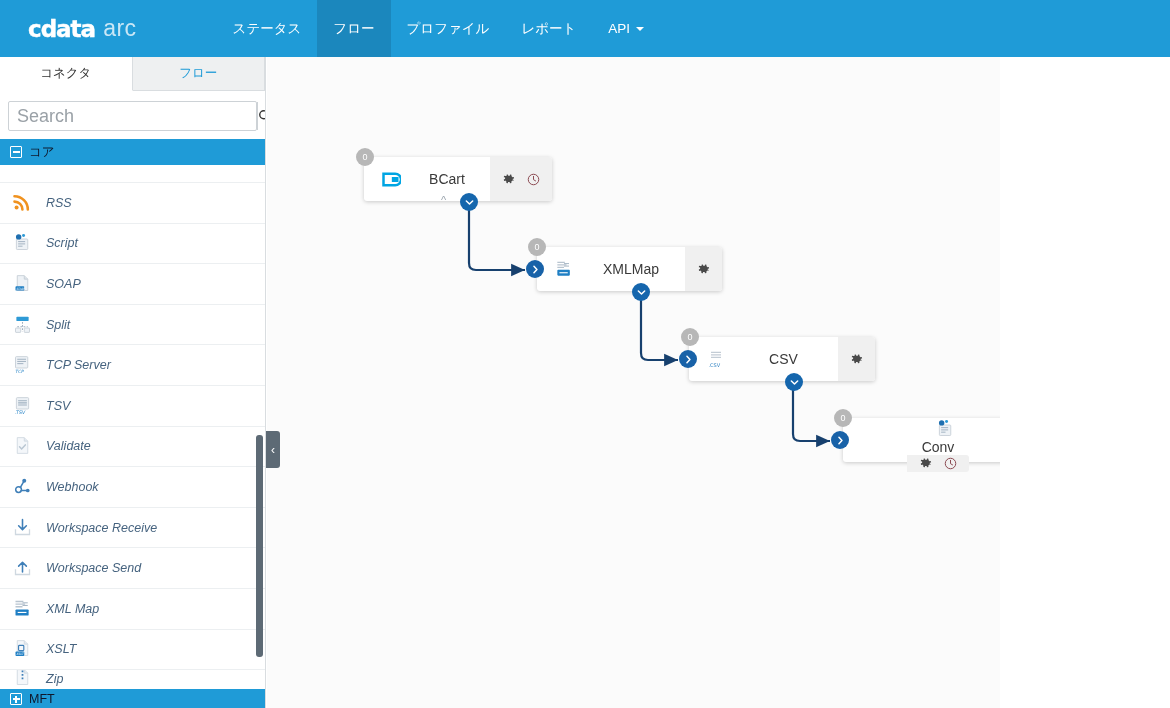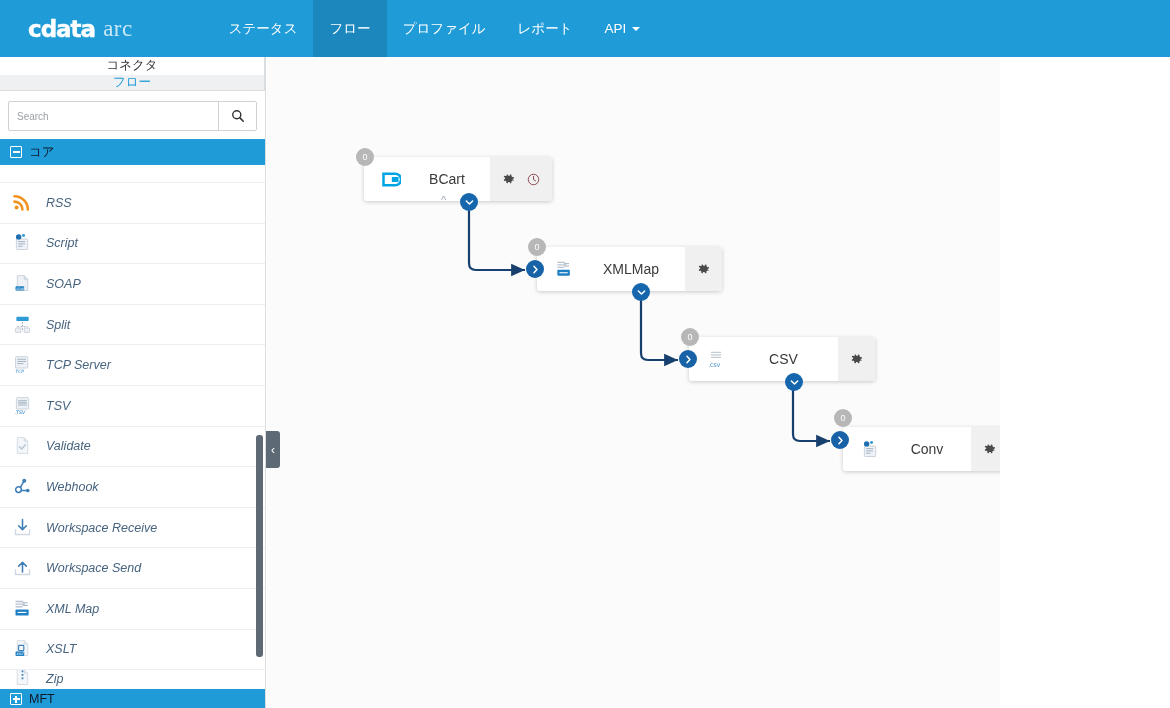--- a/index.html
+++ b/index.html
@@ -21,21 +21,21 @@
     padding-left: 28px; padding-right: 18px;
     letter-spacing: .5px;
   }
   .brand-c {
     font-family: "DejaVu Sans", sans-serif;
     font-weight: 700; font-size: 23px; color: #ffffff;
     letter-spacing: -1px;
     -webkit-text-stroke: 0.4px #ffffff;
   }
   .brand-arc {
-    font-family: Liberation Serif, serif;
+    font-family: Liberation Sans, sans-serif;
     font-size: 23px; color: #c9e7f6; margin-left: 8px; font-weight: 400;
   }
   .nav-items { display: flex; align-items: stretch; margin-left: 62px; text-align: right; }
   .nav-item {
     display: flex; align-items: center; padding: 0 16px;
     color: #ffffff; font-size: 13.5px; cursor: pointer;
     white-space: nowrap;
   }
   .nav-item.active { background: #1b87bd; }
   .caret {
@@ -43,33 +43,33 @@
     border-left: 4px solid transparent; border-right: 4px solid transparent;
     border-top: 4px solid #ffffff;
   }
 
   
   .sidebar {
     position: absolute; top: 57px; left: 0; width: 266px; height: 651px;
     background: #ffffff; border-right: 1px solid #d9dde0;
     overflow: hidden;
   }
-  .tabs { display: flex; height: 34px; background: #eef0f1; border-bottom: 1px solid #d9dde0; flex-direction: column; }
+  .tabs { display: flex; height: 34px; background: #eef0f1; border-bottom: 1px solid #d9dde0; }
   .tab {
     flex: 1; display: flex; align-items: center; justify-content: center;
     font-size: 12.5px; color: #1f9bd7; cursor: pointer;
     border-right: 1px solid #d9dde0;
   }
   .tab.active { background: #ffffff; color: #333; border-bottom: 1px solid #ffffff; margin-bottom: -1px; }
 
   .search-wrap { padding: 10px 8px 8px 8px; }
   .search-box { display: flex; height: 30px; border: 1px solid #cdd2d6; border-radius: 2px; background:#fff; }
   .search-box input {
     flex: 1; border: 0; outline: 0; padding: 0 8px;
-    font-size: 10px; color: #555; font-family: "Liberation Sans", sans-serif;
+    font-size: 18px; color: #555; font-family: "Liberation Sans", sans-serif;
     background: transparent;
   }
   .search-box input::placeholder { color: #9aa1a7; }
   .search-btn {
     width: 38px; border-left: 1px solid #cdd2d6;
     display: flex; align-items: center; justify-content: center; cursor: pointer;
     background: #fff;
   }
 
   .group-header {
@@ -499,21 +499,21 @@
     </div>
     <div class="port down" style="left:518px;top:316px;">
       <svg width="9" height="9" viewBox="0 0 10 10">
         <path d="M1.5 3.3L5 6.6l3.5-3.3" fill="none" stroke="#fff" stroke-width="1.7" stroke-linecap="round" stroke-linejoin="round"></path>
       </svg>
     </div>
 
     <div class="badge" style="left:567px;top:352px;">
       <span>0</span>
     </div>
-    <div class="node" style="left:576px;top:370px;width:190px;">
+    <div class="node" style="left:576px;top:361px;width:190px;flex-direction:column;">
       <span class="node-ico">
         <svg width="21" height="21" viewBox="0 0 24 24">
           <rect x="5" y="8" width="13" height="12" rx="1" fill="#eef2f6" stroke="#c6ced6"></rect>
           <path d="M7 11h8M7 13.6h8M7 16.2h5" stroke="#9fb0c0" stroke-width="1.1"></path>
           <circle cx="7.6" cy="5.6" r="3.1" fill="#1f6fb0"></circle>
           <circle cx="13.2" cy="4" r="1.7" fill="#2e9ad6"></circle>
         </svg>
       </span>
       <span class="node-label">Conv</span>
       <span class="node-actions">

